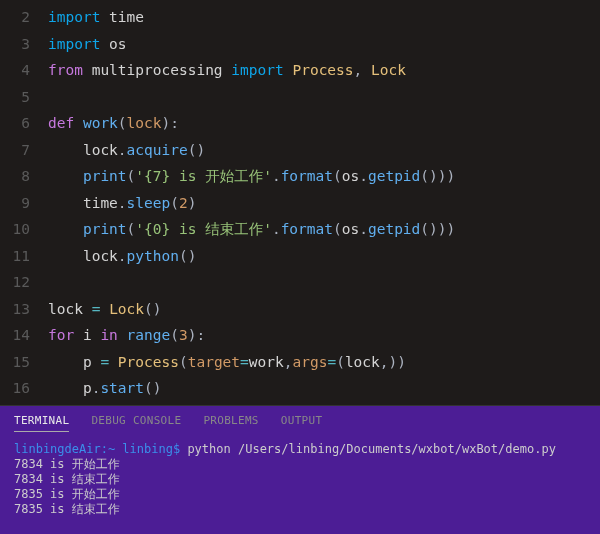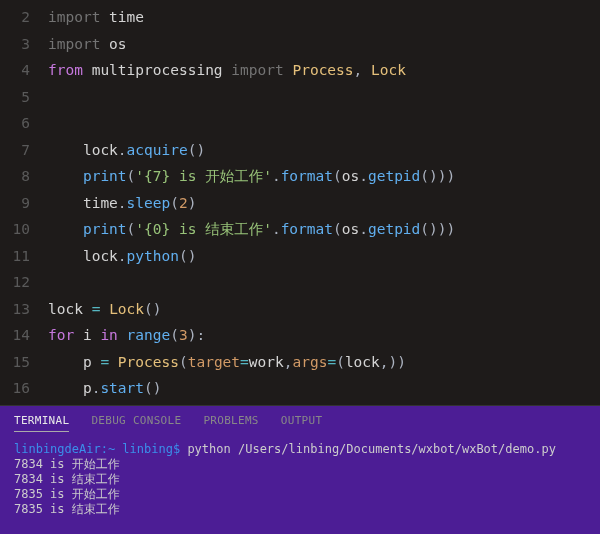--- a/index.html
+++ b/index.html
@@ -29,21 +29,21 @@
     text-align: right;
     padding-right: 18px;
     color: #5a5a5a;
     user-select: none;
     flex-shrink: 0;
   }
   .code {
     white-space: pre;
   }
   
-  .kw-import { color: #737373; }
+  .kw-import { color: #0ea5e9; }
   .kw-from { color: #c678dd; }
   .kw-def { color: #c678dd; }
   .kw-for { color: #c678dd; }
   .kw-in { color: #c678dd; }
   .mod { color: #d4d4d4; }
   .cls { color: #e5c07b; }
   .fn { color: #61afef; }
   .fn-def { color: #61afef; }
   .param { color: #d19a66; }
   .num { color: #d19a66; }
@@ -97,20 +97,21 @@
     <div class="line">
       <div class="gutter">4</div>
       <div class="code"><span class="kw-from">from </span><span class="mod">multiprocessing </span><span class="kw-import">import </span><span class="cls">Process</span><span class="punct">, </span><span class="cls">Lock</span></div>
     </div>
     <div class="line">
       <div class="gutter">5</div>
       <div class="code"></div>
     </div>
     <div class="line">
       <div class="gutter">6</div>
+      <div class="code"><span class="kw-def">def </span><span class="fn-def">work</span><span class="punct">(</span><span class="param">lock</span><span class="punct">):</span></div>
     </div>
     <div class="line">
       <div class="gutter">7</div>
       <div class="code">    <span class="var">lock</span><span class="punct">.</span><span class="fn">acquire</span><span class="punct">()</span></div>
     </div>
     <div class="line">
       <div class="gutter">8</div>
       <div class="code">    <span class="fn">print</span><span class="punct">(</span><span class="str">'{7} is 开始工作'</span><span class="punct">.</span><span class="fn">format</span><span class="punct">(</span><span class="var">os</span><span class="punct">.</span><span class="fn">getpid</span><span class="punct">()))</span></div>
     </div>
     <div class="line">

